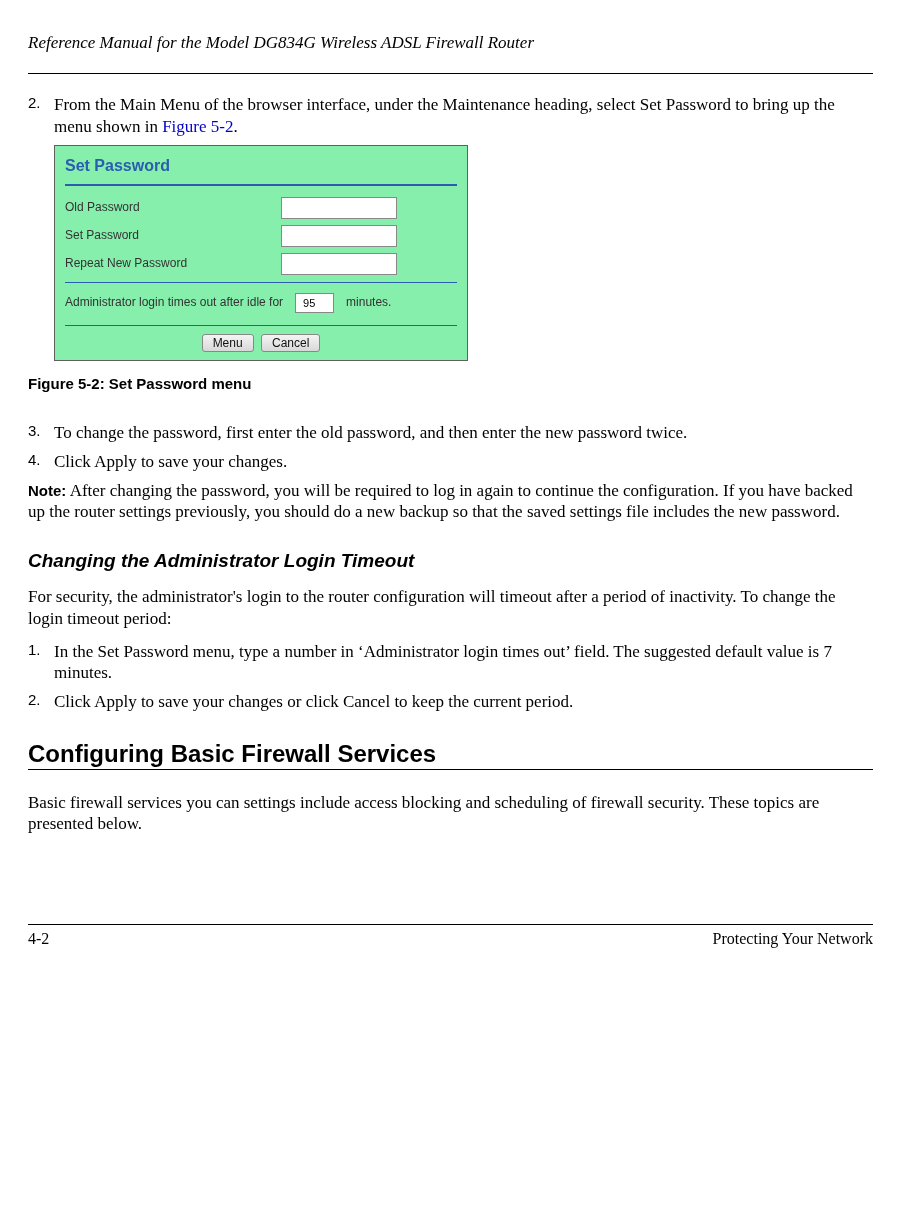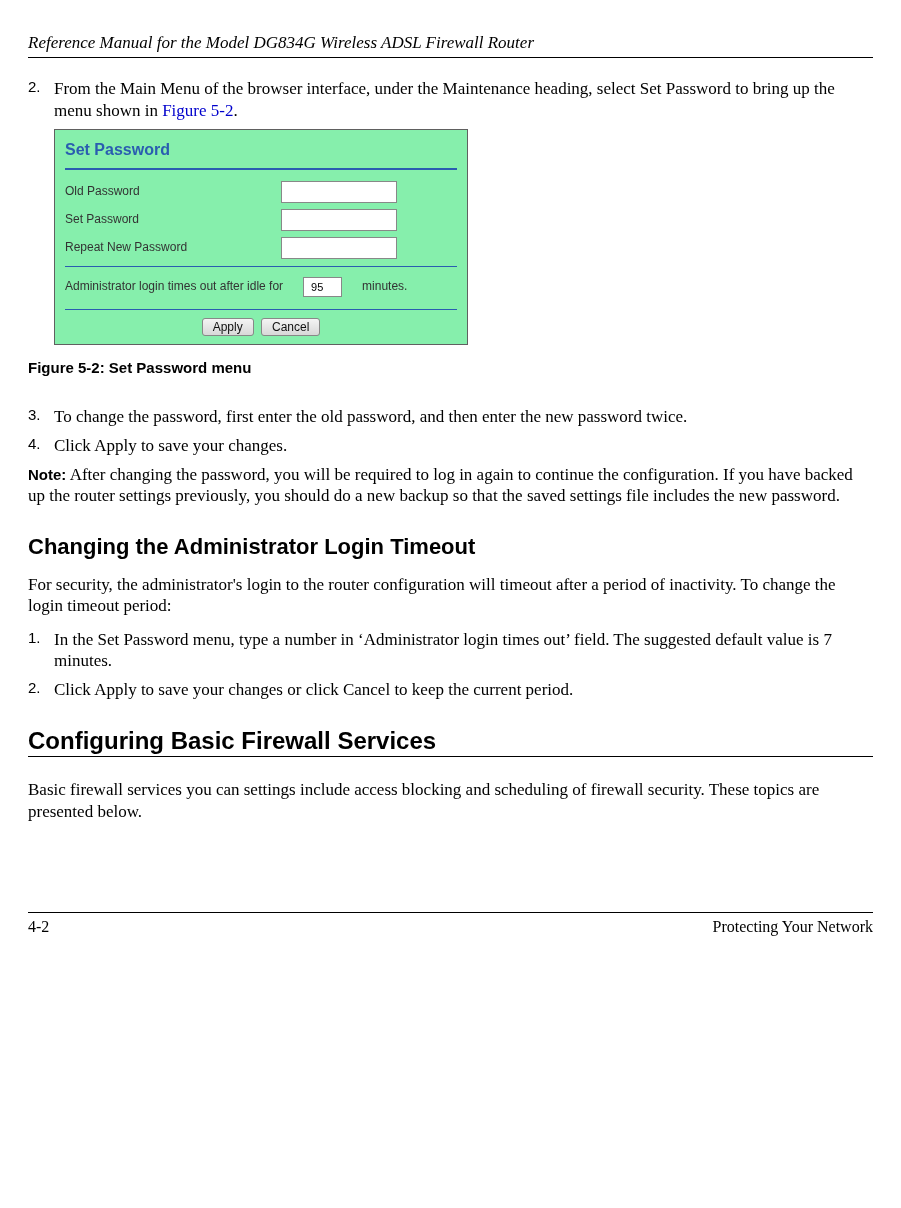--- a/index.html
+++ b/index.html
@@ -9,21 +9,21 @@
     margin: 0;
     padding: 32px 28px 20px 28px;
     width: 901px;
     box-sizing: border-box;
     background: #fff;
     line-height: 1.25;
   }
   .header-title {
     font-style: italic;
     font-size: 17px;
-    margin-bottom: 4px;
+    margin-bottom: 20px;
   }
   .topline {
     border: none;
     border-top: 1px solid #000;
     margin: 0 0 20px 0;
   }
   .list-item {
     display: flex;
     margin-bottom: 8px;
   }
@@ -77,21 +77,21 @@
     width: 110px;
     height: 18px;
     font-size: 12px;
     background:#fff;
   }
   .ss-timeout-row {
     padding: 6px 10px 8px 10px;
     color: #333;
     display:flex;
     align-items:center;
-    gap:20px;
+    gap:12px;
     flex-wrap: nowrap;
   }
   .ss-small-input {
     border: 1px solid #888;
     width: 28px;
     height: 16px;
     font-size: 11px;
     text-align:left;
     padding-left:7px;
     background:#fff;
@@ -120,22 +120,23 @@
     margin: 6px 0 12px 0;
   }
   .note-bold {
     font-family: Arial, Helvetica, sans-serif;
     font-weight: bold;
     font-size: 15px;
   }
   h2.section {
     font-family: Arial, Helvetica, sans-serif;
     font-weight: bold;
-    font-size: 22px;
+    font-size: 19px;
     margin: 26px 0 14px 0;
+    font-style: italic;
   }
   h1.bigsection {
     font-family: Arial, Helvetica, sans-serif;
     font-weight: bold;
     font-size: 24px;
     margin: 26px 0 0 0;
     border-bottom: 1px solid #000;
   }
   .footer {
     position: relative;
@@ -182,21 +183,21 @@
     <input type="text" class="ss-input" style="">
   </div>
   <div class="ss-sep-thin"></div>
   <div class="ss-timeout-row">
     <span>Administrator login times out after idle for</span>
     <input type="text" class="ss-small-input" value="95" style="">
     <span>minutes.</span>
   </div>
   <div class="ss-sep-thin"></div>
   <div class="ss-buttons">
-    <button class="ss-btn">Apply</button>
+    <button class="ss-btn">Menu</button>
     <button class="ss-btn">Cancel</button>
   </div>
 </div>
 
 <div class="figure-caption">Figure 5-2:  Set Password menu</div>
 
 <div class="list-item">
   <div class="list-num">3.</div>
   <div class="list-body">To change the password, first enter the old password, and then enter the new password twice.</div>
 </div>

